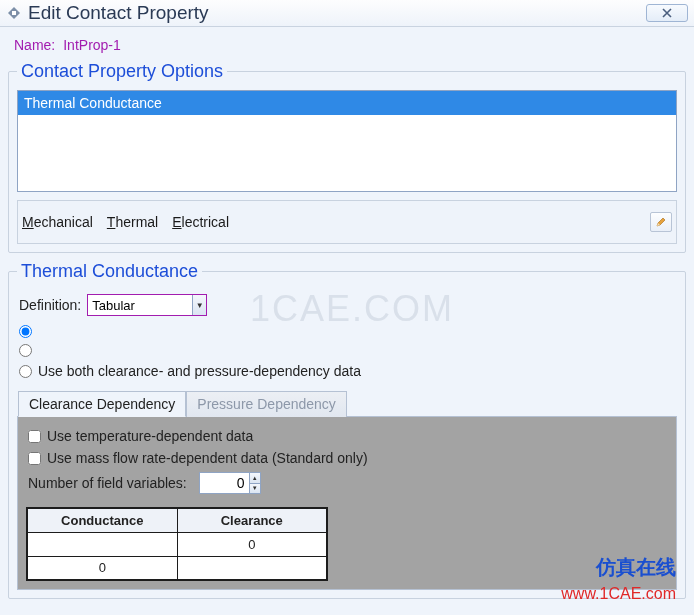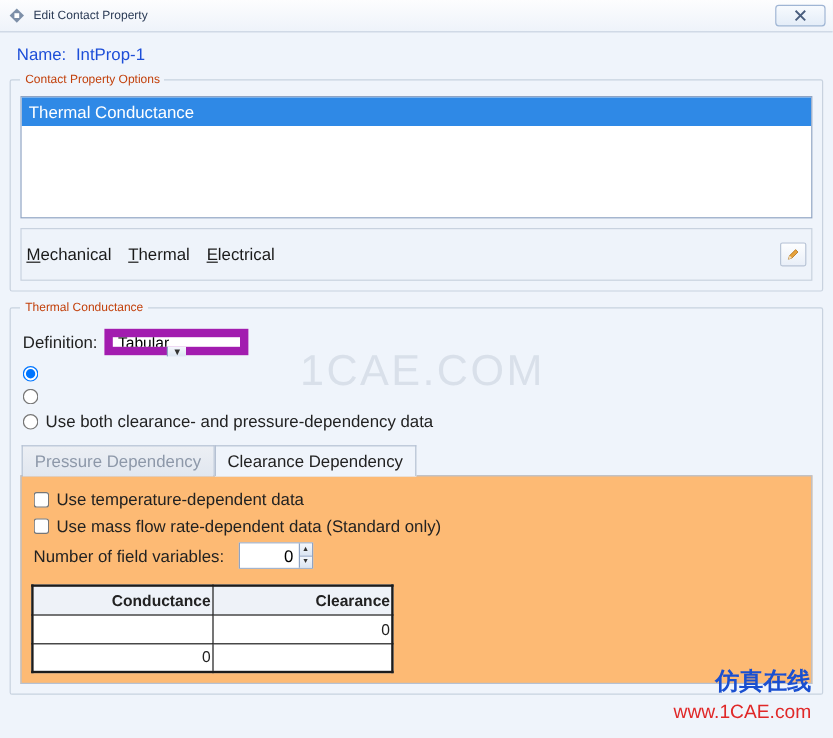--- a/index.html
+++ b/index.html
@@ -21,21 +21,21 @@
     padding: 0 6px;
     background: linear-gradient(#fdfdfe, #eef3fa);
     border-bottom: 1px solid #c9d3e0;
   }
   .titlebar .icon {
     width: 16px; height: 16px;
     margin-right: 6px;
     display: flex; align-items: center; justify-content: center;
   }
   .titlebar .title {
-    font-size: 10px;
+    font-size: 19px;
     color: #2a3a55;
     text-align: center;
   }
   .close-btn {
     margin-left: auto;
     width: 42px; height: 18px;
     border: 1px solid #9fb5d4;
     border-radius: 3px;
     background: linear-gradient(#f7fafe,#e4edf8);
     display: flex; align-items: center; justify-content: center;
@@ -44,33 +44,33 @@
   }
   .body {
     padding: 6px 8px;
   }
   .name-row {
     display: flex;
     align-items: center;
     gap: 8px;
     font-size: 14px;
     padding: 4px 6px 8px 6px;
-    color: #1d4ed8;
+    color: #a21caf;
   }
   fieldset {
     border: 1px solid #c8d2df;
     border-radius: 2px;
     margin: 0 0 8px 0;
     padding: 8px 8px 8px 8px;
     background: #eff4fb;
   }
   fieldset > legend {
     padding: 0 4px;
-    font-size: 10px;
-    color: #c2410c;
+    font-size: 18px;
+    color: #1d4ed8;
   }
   .options-list {
     border: 1px solid #8fa4c4;
     background: #fff;
     height: 102px;
     overflow: auto;
   }
   .options-list .opt {
     padding: 4px 6px;
     font-size: 14px;
@@ -104,26 +104,25 @@
     display: flex; align-items: center; justify-content: center;
   }
   .def-row {
     display: flex; align-items: center; gap: 6px;
     padding: 4px 2px 6px 2px;
   }
   .def-row label { font-size: 14px; }
   .combo {
     display: flex;
     align-items: center;
-    border: 7px solid #a21caf;
+    border: 1px solid #a21caf;
     background: #fff;
     height: 22px;
     width: 120px;
     position: relative;
-    flex-direction: column;
   }
   .combo input {
     border: none; outline: none;
     font: inherit;
     padding: 0 4px;
     width: 100%;
     height: 100%;
     background: transparent;
   }
   .combo .dropbtn {
@@ -158,21 +157,21 @@
     border-bottom: 1px solid #eff4fb;
     z-index: 2;
   }
   .tab.inactive {
     color: #8d98a9;
     background: linear-gradient(#eceff4,#e1e7f0);
   }
   .tab-panel {
     border: 1px solid #b5c1d3;
     padding: 8px 8px 8px 8px;
-    background: #fdba74;
+    background: #a3a3a3;
   }
   .spin {
     display: flex; align-items: stretch;
     border: 1px solid #8fa4c4;
     background: #fff;
     height: 22px; width: 62px;
   }
   .spin input {
     border: none; outline: none;
     font: inherit; text-align: right;
@@ -191,21 +190,21 @@
   .spin .btns div:first-child { border-bottom: 1px solid #8fa4c4; }
   table.data {
     border-collapse: collapse;
     margin-top: 10px;
     background: #fff;
     border: 2px solid #1c1c1c;
   }
   table.data th, table.data td {
     border: 1px solid #1c1c1c;
     font-size: 13px;
-    text-align: right;
+    text-align: center;
     height: 24px;
     width: 150px;
   }
   table.data th {
     background: #eef2f8;
     font-weight: bold;
   }
   .watermark1 {
     position: absolute;
     right: 18px; bottom: 34px;
@@ -294,22 +293,22 @@
     </div>
     <div class="radio-row">
       <input type="radio" name="dep" style="">
     </div>
     <div class="radio-row">
       <input type="radio" name="dep" style="">
       <span>Use both clearance- and pressure-dependency data</span>
     </div>
 
     <div class="tabs">
+      <div class="tab active">Clearance Dependency</div>
       <div class="tab inactive">Pressure Dependency</div>
-      <div class="tab active">Clearance Dependency</div>
     </div>
     <div class="tab-panel">
       <div class="check-row">
         <input type="checkbox" style="">
         <span>Use temperature-dependent data</span>
       </div>
       <div class="check-row">
         <input type="checkbox" style="">
         <span>Use mass flow rate-dependent data (Standard only)</span>
       </div>

